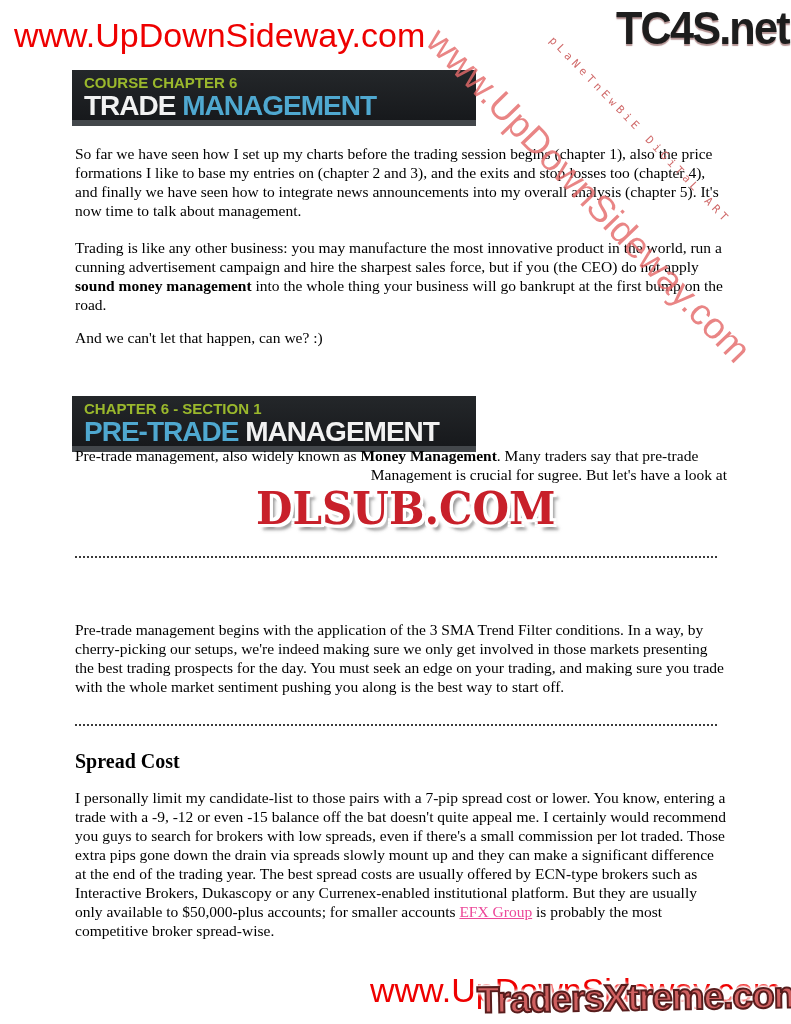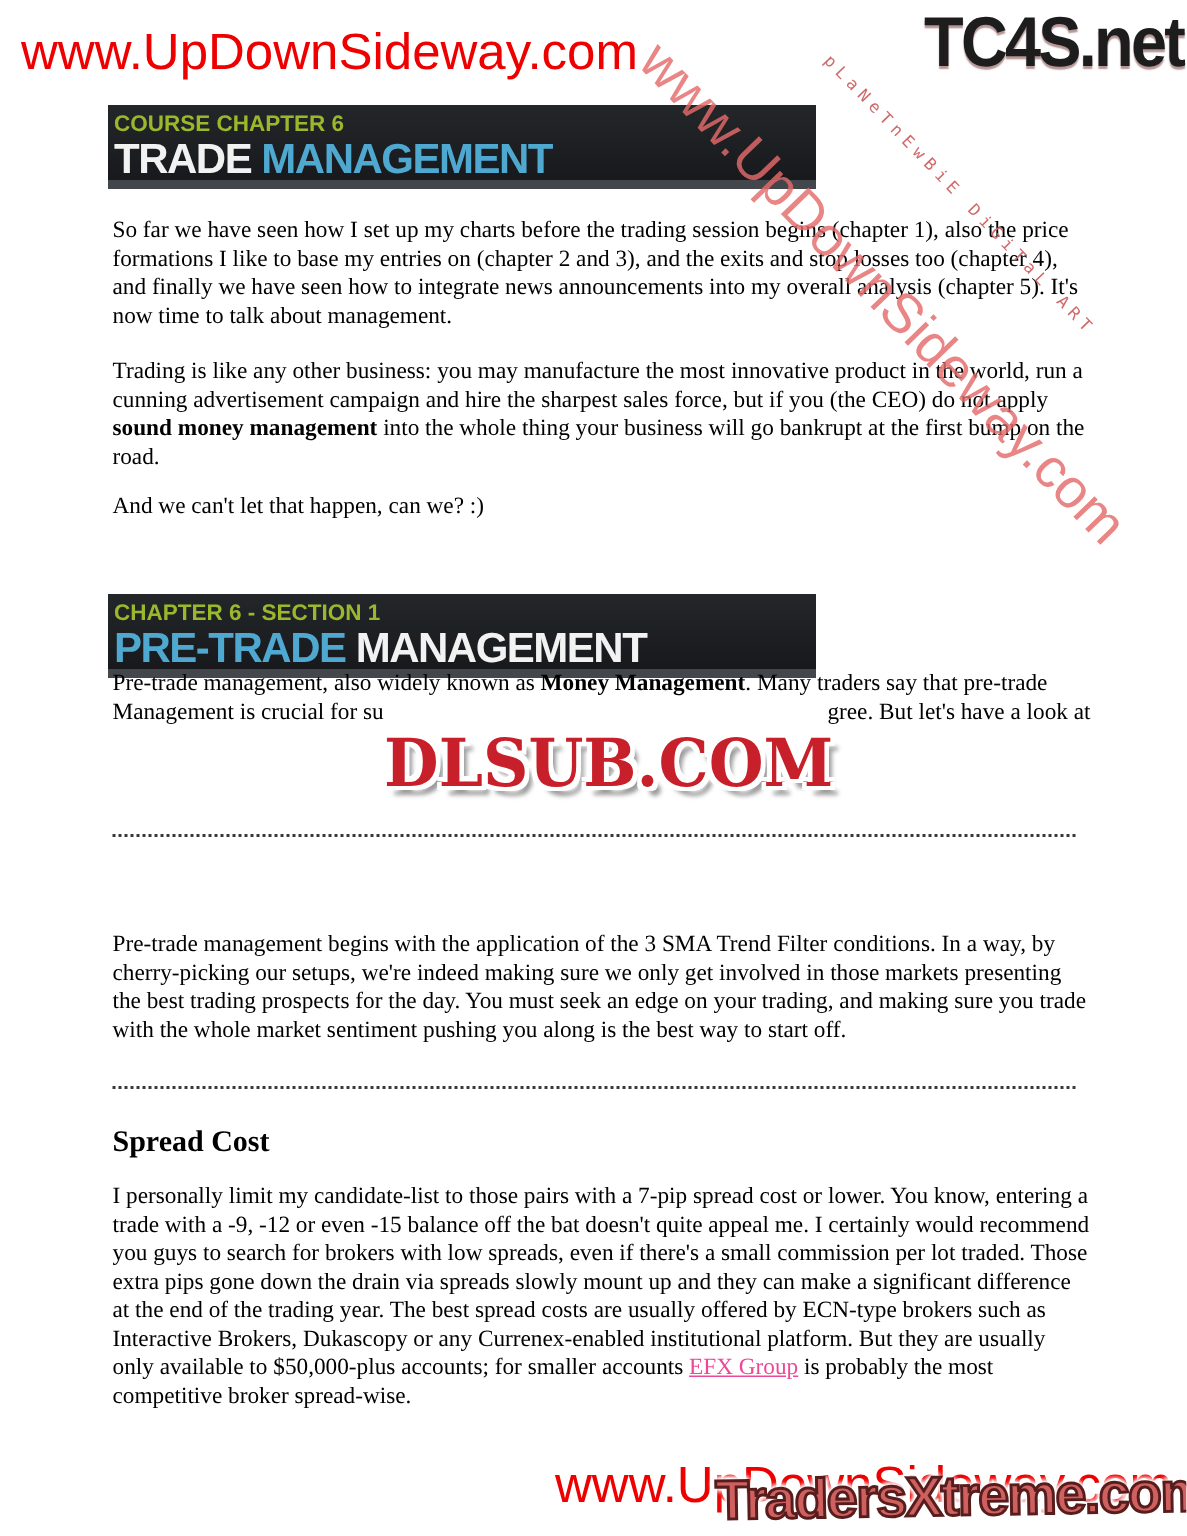--- a/index.html
+++ b/index.html
@@ -18,43 +18,43 @@
   
   .tc4s {
     position:absolute; right:2px; top:0px;
     font-family:"Liberation Sans", sans-serif;
     font-size:47px; font-weight:bold; letter-spacing:-2px;
     color:#1d1d1d; transform:scaleX(0.92); transform-origin:right top;
     text-shadow:0 2px 1px rgba(120,60,60,0.55); z-index:4; white-space:nowrap;
   }
   
   .banner {
-    position:absolute; left:72px; width:472px; height:56px;
+    position:absolute; left:72px; width:404px; height:56px;
     background:linear-gradient(#24272a, #17191c);
     border-bottom:6px solid #43474b;
-    padding:5px 0 0 4px; overflow:hidden; z-index:1;
+    padding:5px 0 0 12px; overflow:hidden; z-index:1;
     font-family:"Liberation Sans", sans-serif; white-space:nowrap;
   }
   .banner .label {
     font-size:15px; font-weight:bold; letter-spacing:0px; line-height:16px;
   }
   .banner .title {
     font-size:28px; font-weight:bold; letter-spacing:-1px; line-height:30px;
   }
   .green { color:#9ab82c; }
   .blue  { color:#4fa8d0; }
   .white { color:#f2f2f2; }
   
   .para {
     position:absolute; left:75px; width:652px;
     font-size:15.5px; line-height:19px; z-index:1;
   }
   .para b { font-weight:bold; }
   .nowrap-line { white-space:nowrap; }
-  .split-line { display:flex; justify-content:space-between; white-space:nowrap; }
+  .split-line { display:flex; justify-content:flex-end; white-space:nowrap; }
   .heading {
     position:absolute; left:75px;
     font-size:20px; font-weight:bold; z-index:1; white-space:nowrap;
   }
   .divider {
     position:absolute; left:75px; width:642px; height:0;
     border-top:2px dotted #3a3a3a; z-index:1;
   }
   .link { color:#ec4899; text-decoration:underline; cursor:pointer; }
   

